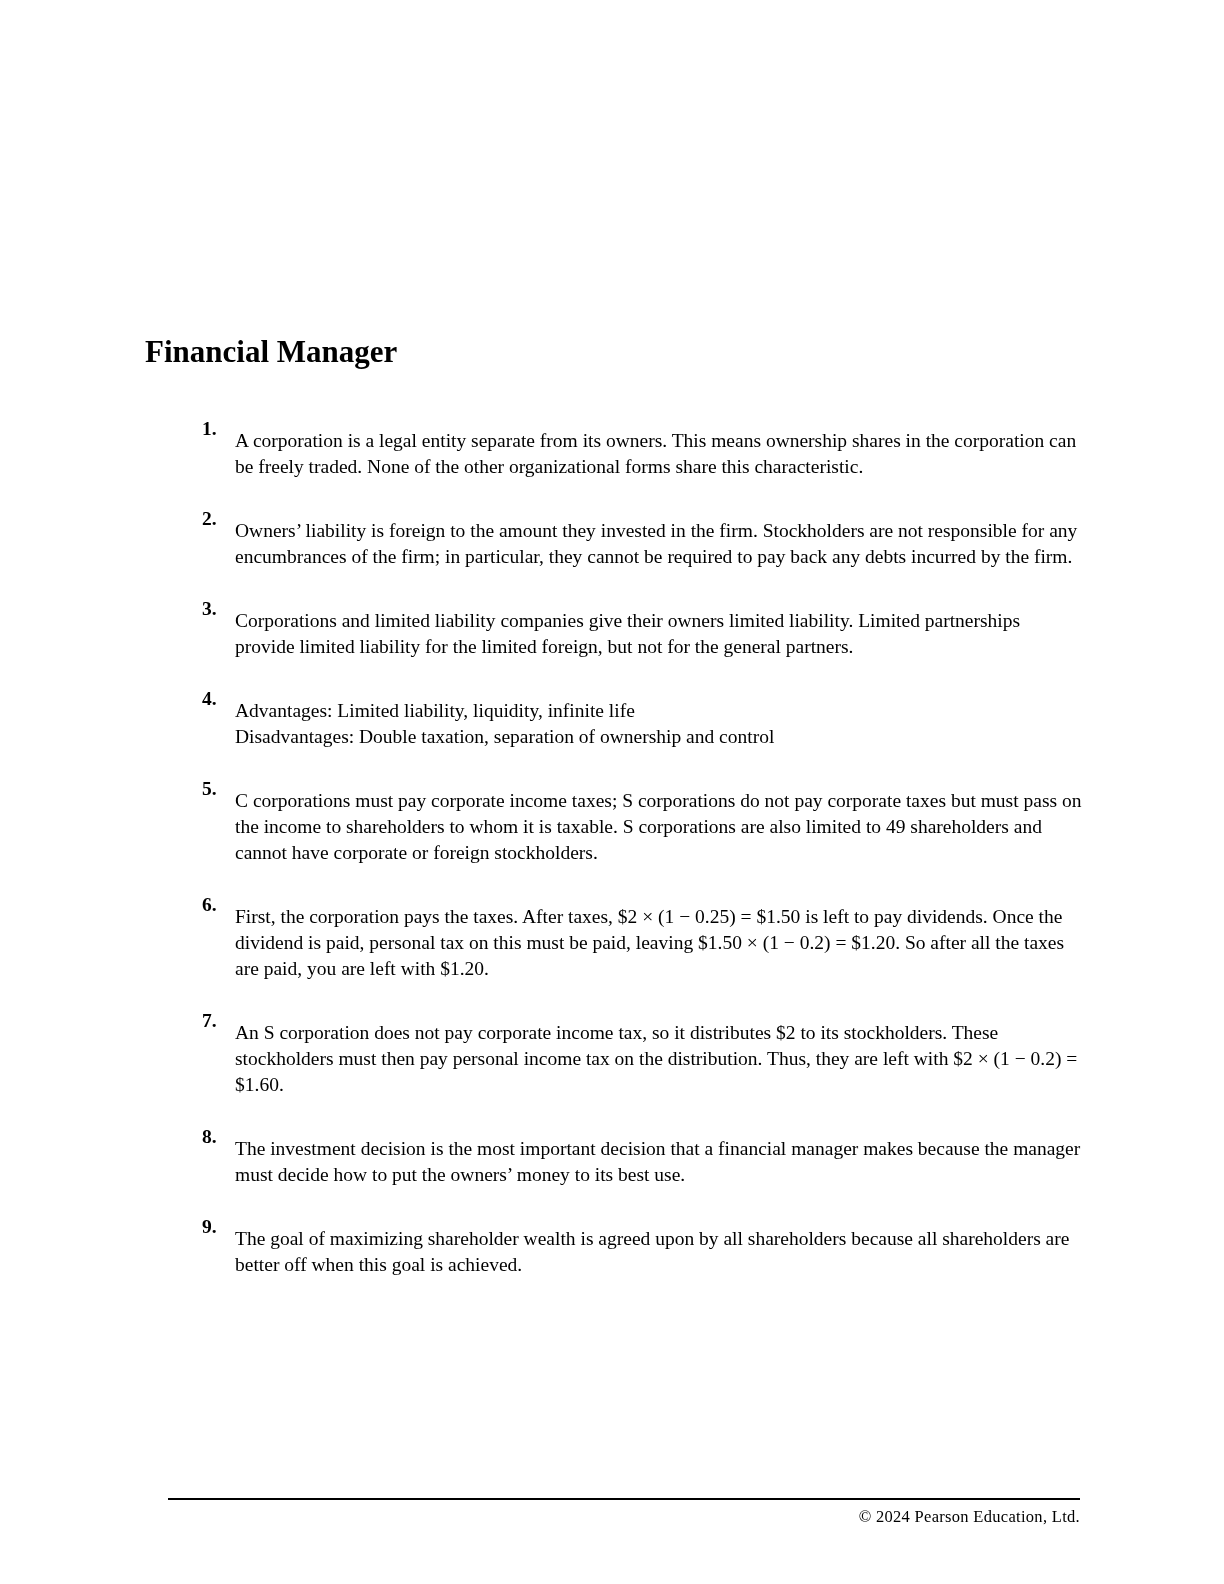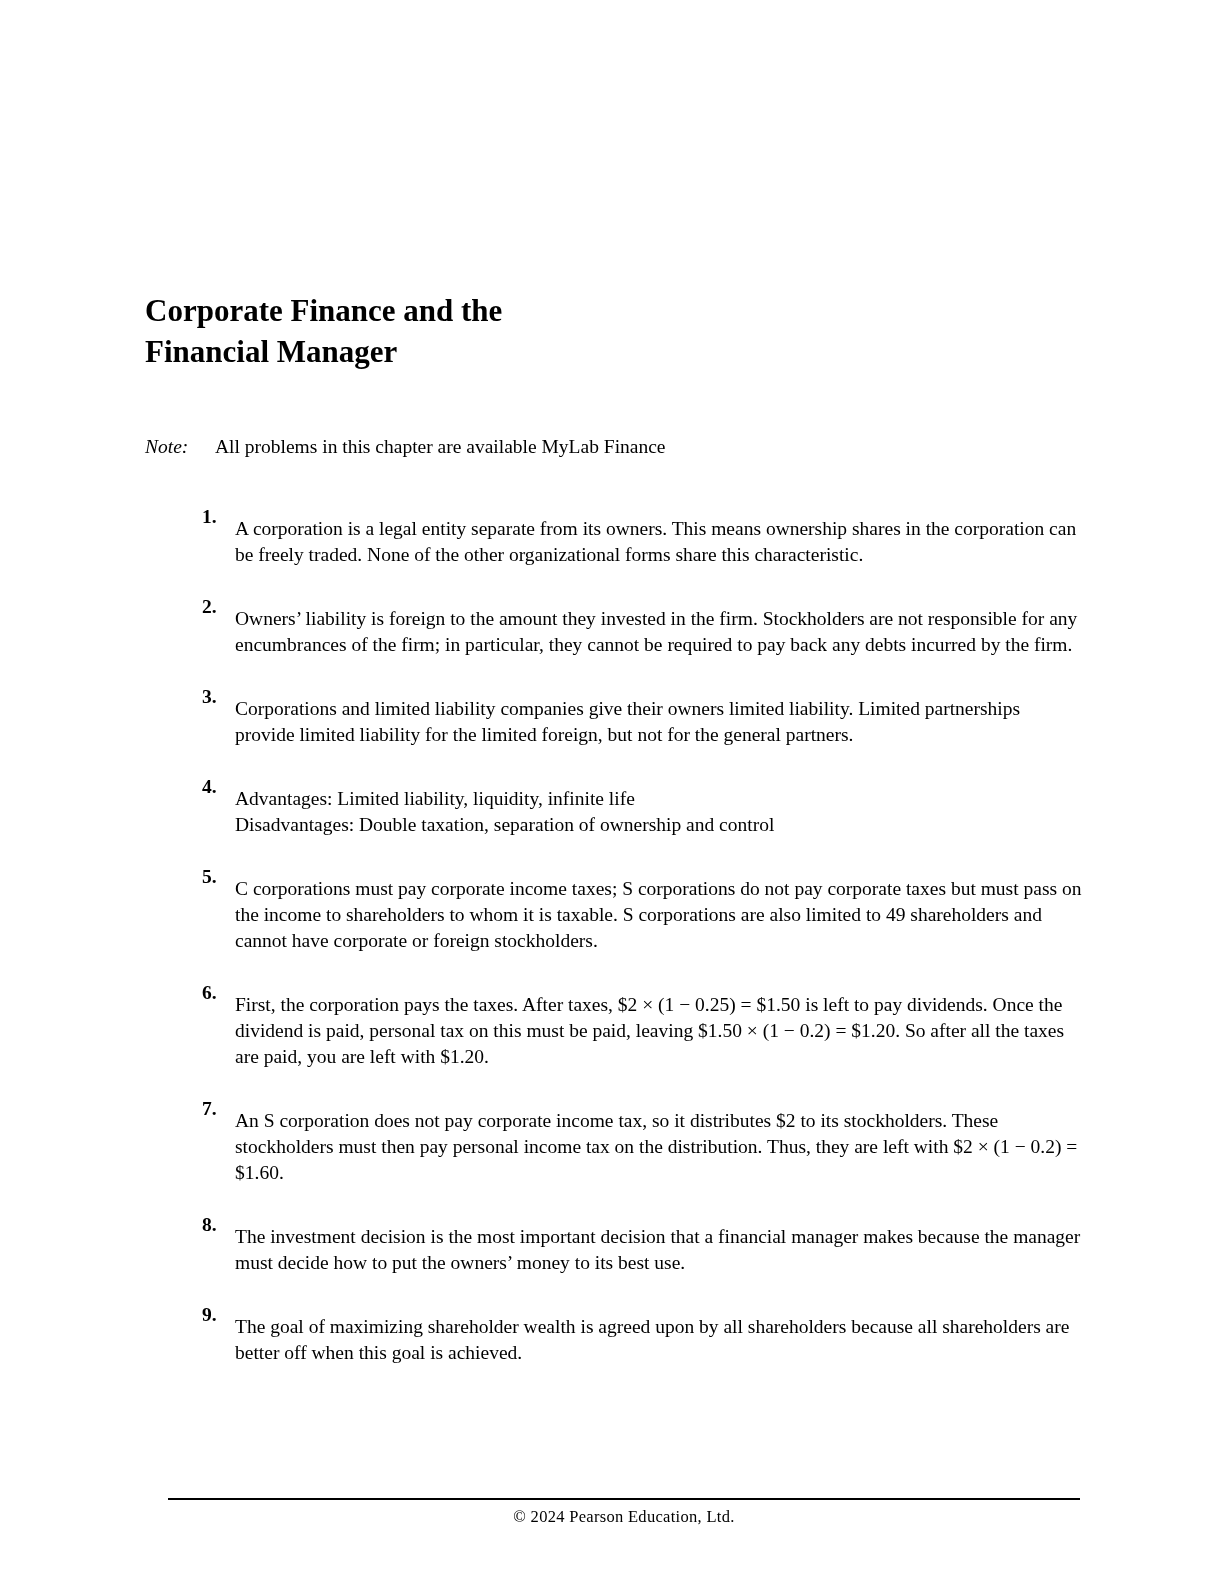--- a/index.html
+++ b/index.html
@@ -62,41 +62,37 @@
     flex: 1;
     white-space: pre-line;
     margin-top: 12px;
   }
   .footer {
     position: absolute;
     top: 1498px;
     left: 168px;
     right: 144px;
     border-top: 2px solid #000000;
-    text-align: center;
+    text-align: right;
     padding-top: 7px;
     font-size: 16.5px;
     letter-spacing: 0.3px;
   }
 </style>
 </head>
 <body>
 
 <div class="page">
   <div class="content">
 
     <h2 class="chapter-subtitle">
-      <span>Corporate Finance and the</span><br>
+      <br>
       <span>Financial Manager</span>
     </h2>
 
-    <div class="note-row">
-      <span class="note-label">Note:</span>
-      <span class="note-text">All problems in this chapter are available MyLab Finance</span>
-    </div>
 
     <div class="items">
 
       <div class="item">
         <span class="item-number">1.</span>
         <span class="item-text">A corporation is a legal entity separate from its owners. This means ownership shares in the corporation can be freely traded. None of the other organizational forms share this characteristic.</span>
       </div>
 
       <div class="item">
         <span class="item-number">2.</span>

